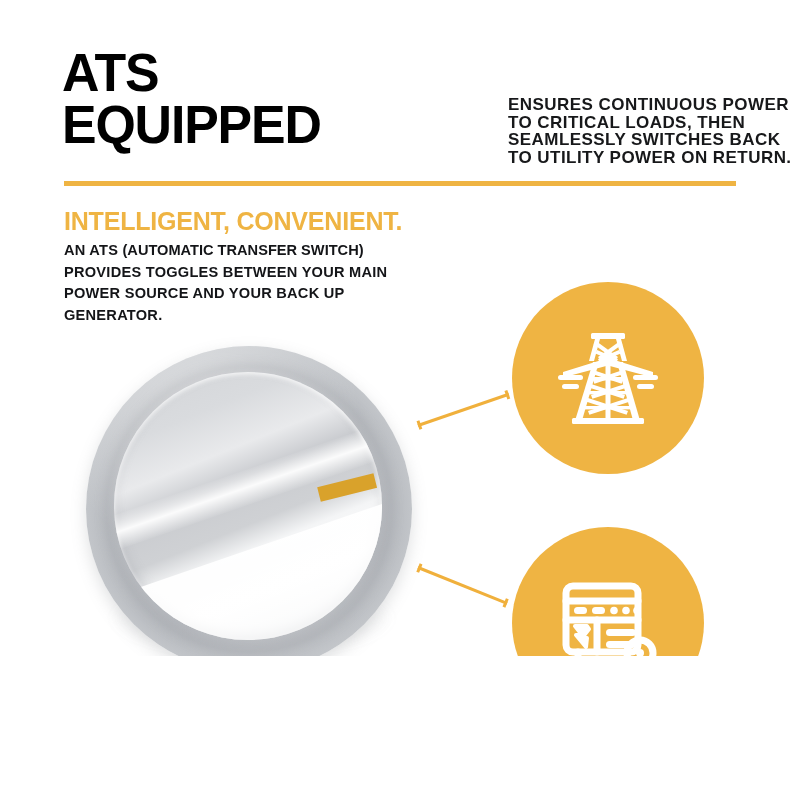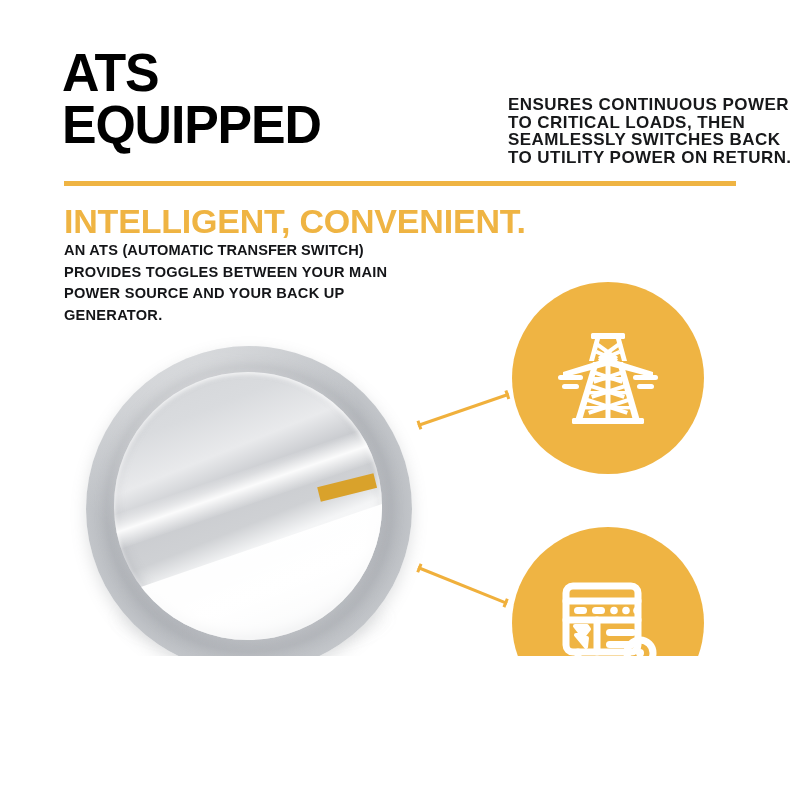--- a/index.html
+++ b/index.html
@@ -57,21 +57,21 @@
     width: 672px;
     height: 5px;
     background: #efb443;
   }
 
   
   .subhead {
     position: absolute;
     left: 64px;
     top: 206px;
-    font-size: 34px;
+    font-size: 25px;
     line-height: 30px;
     font-weight: bold;
     letter-spacing: -0.2px;
     color: #efb443;
     text-transform: uppercase;
   }
 
   .body-copy {
     position: absolute;
     left: 64px;

